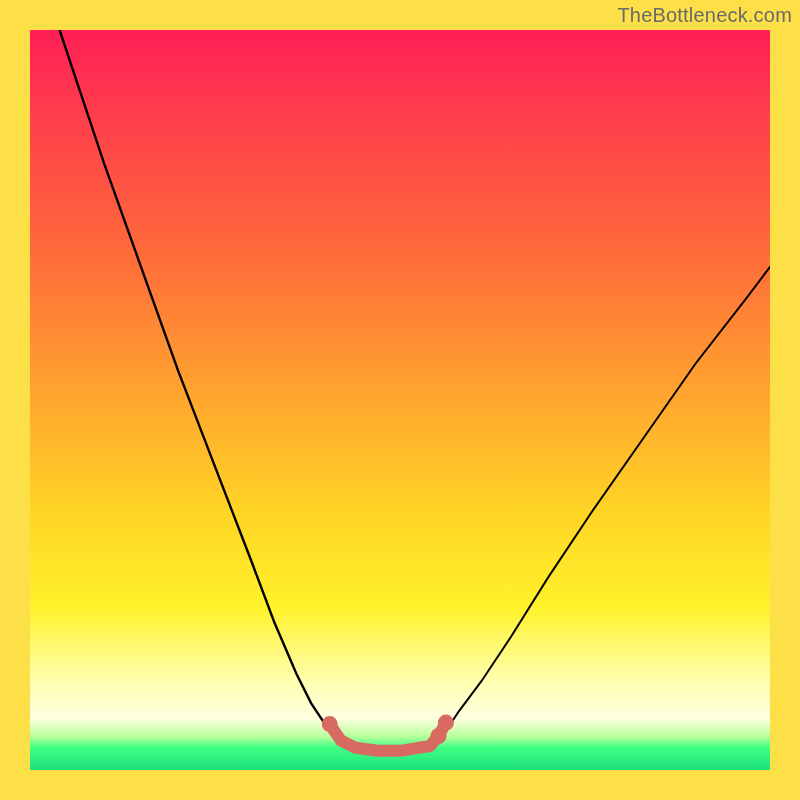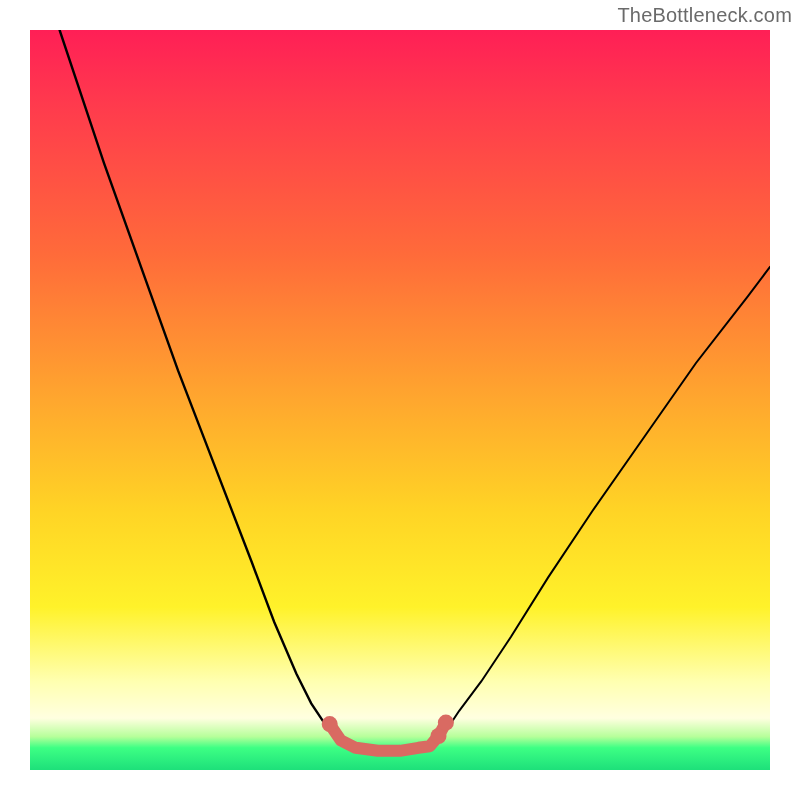--- a/index.html
+++ b/index.html
@@ -8,21 +8,21 @@
     width: 800px;
     height: 800px;
     overflow: hidden;
     background: #000;
     font-family: Arial, Helvetica, sans-serif;
   }
   .frame {
     position: relative;
     width: 800px;
     height: 800px;
-    background: #ffffff;
+    background: #fde047;
   }
   .plot-area {
     position: absolute;
     left: 30px;
     top: 30px;
     width: 740px;
     height: 740px;
     
     background: linear-gradient(
       to bottom,

